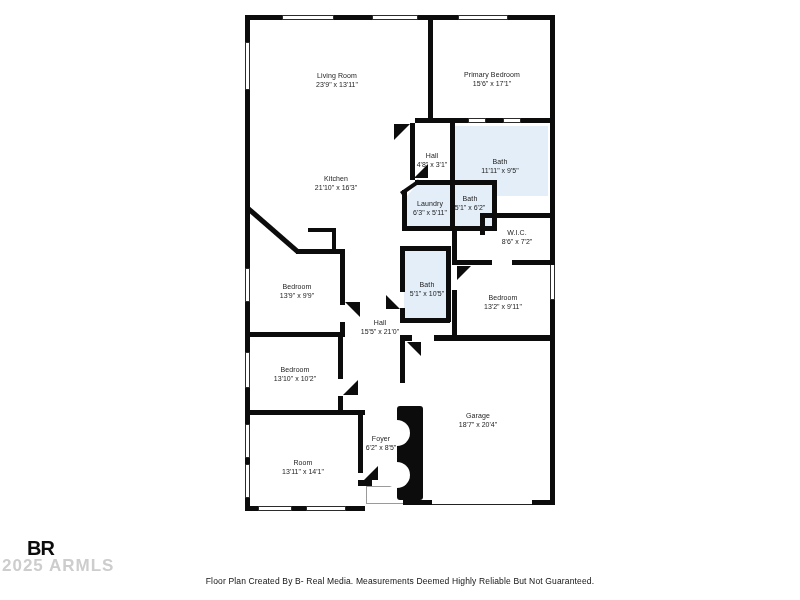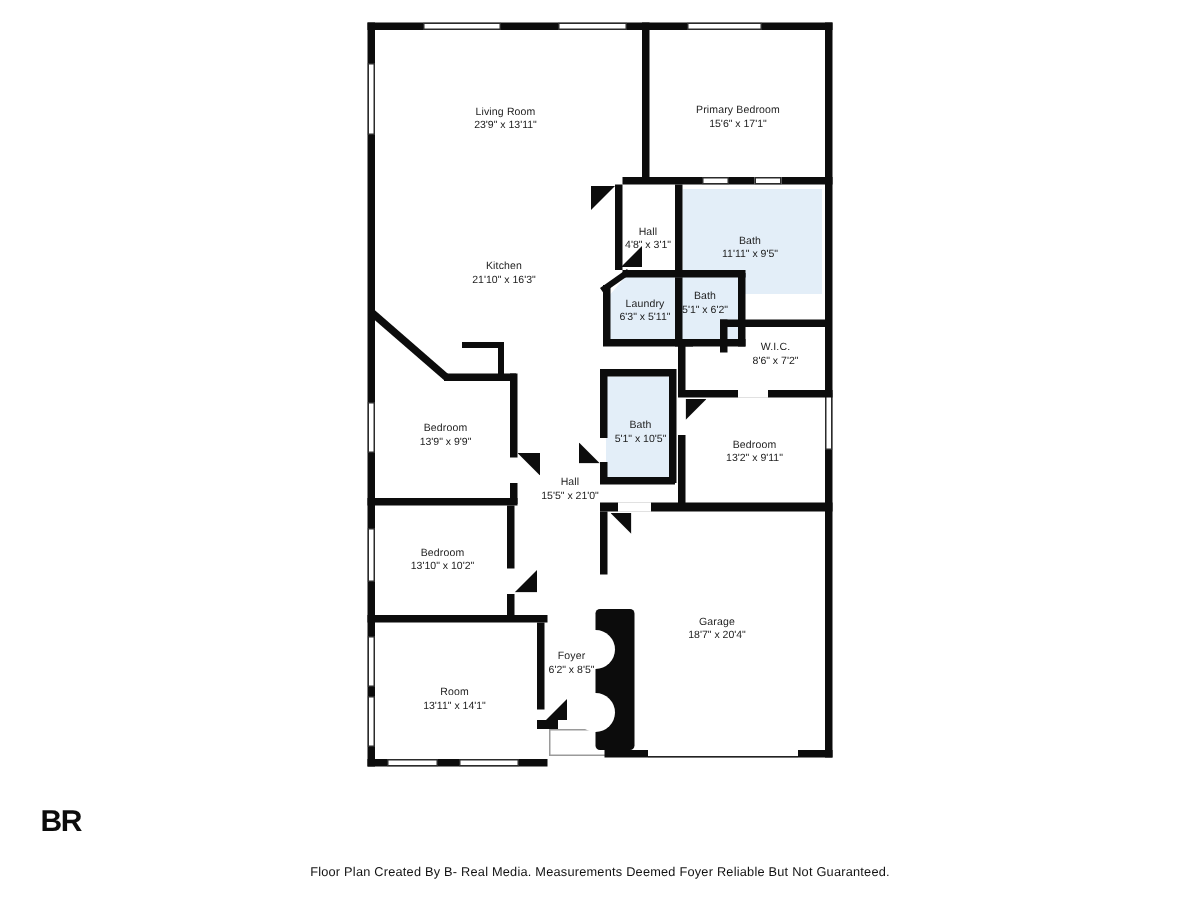--- a/index.html
+++ b/index.html
@@ -182,15 +182,16 @@
   <div class="room-label" style="left:381px;top:443px;">
     <div class="rname">Foyer</div>
     <div class="rdims">6'2" x 8'5"</div>
   </div>
   <div class="room-label" style="left:478px;top:420px;">
     <div class="rname">Garage</div>
     <div class="rdims">18'7" x 20'4"</div>
   </div>
 
   <div class="wm-logo">BR</div>
-  <div class="footer">Floor Plan Created By B- Real Media. Measurements Deemed Foyer Reliable But Not Guaranteed.</div>
+  <div class="wm-year">2025 ARMLS</div>
+  <div class="footer">Floor Plan Created By B- Real Media. Measurements Deemed Highly Reliable But Not Guaranteed.</div>
 
 </div>
 
 </body></html>

